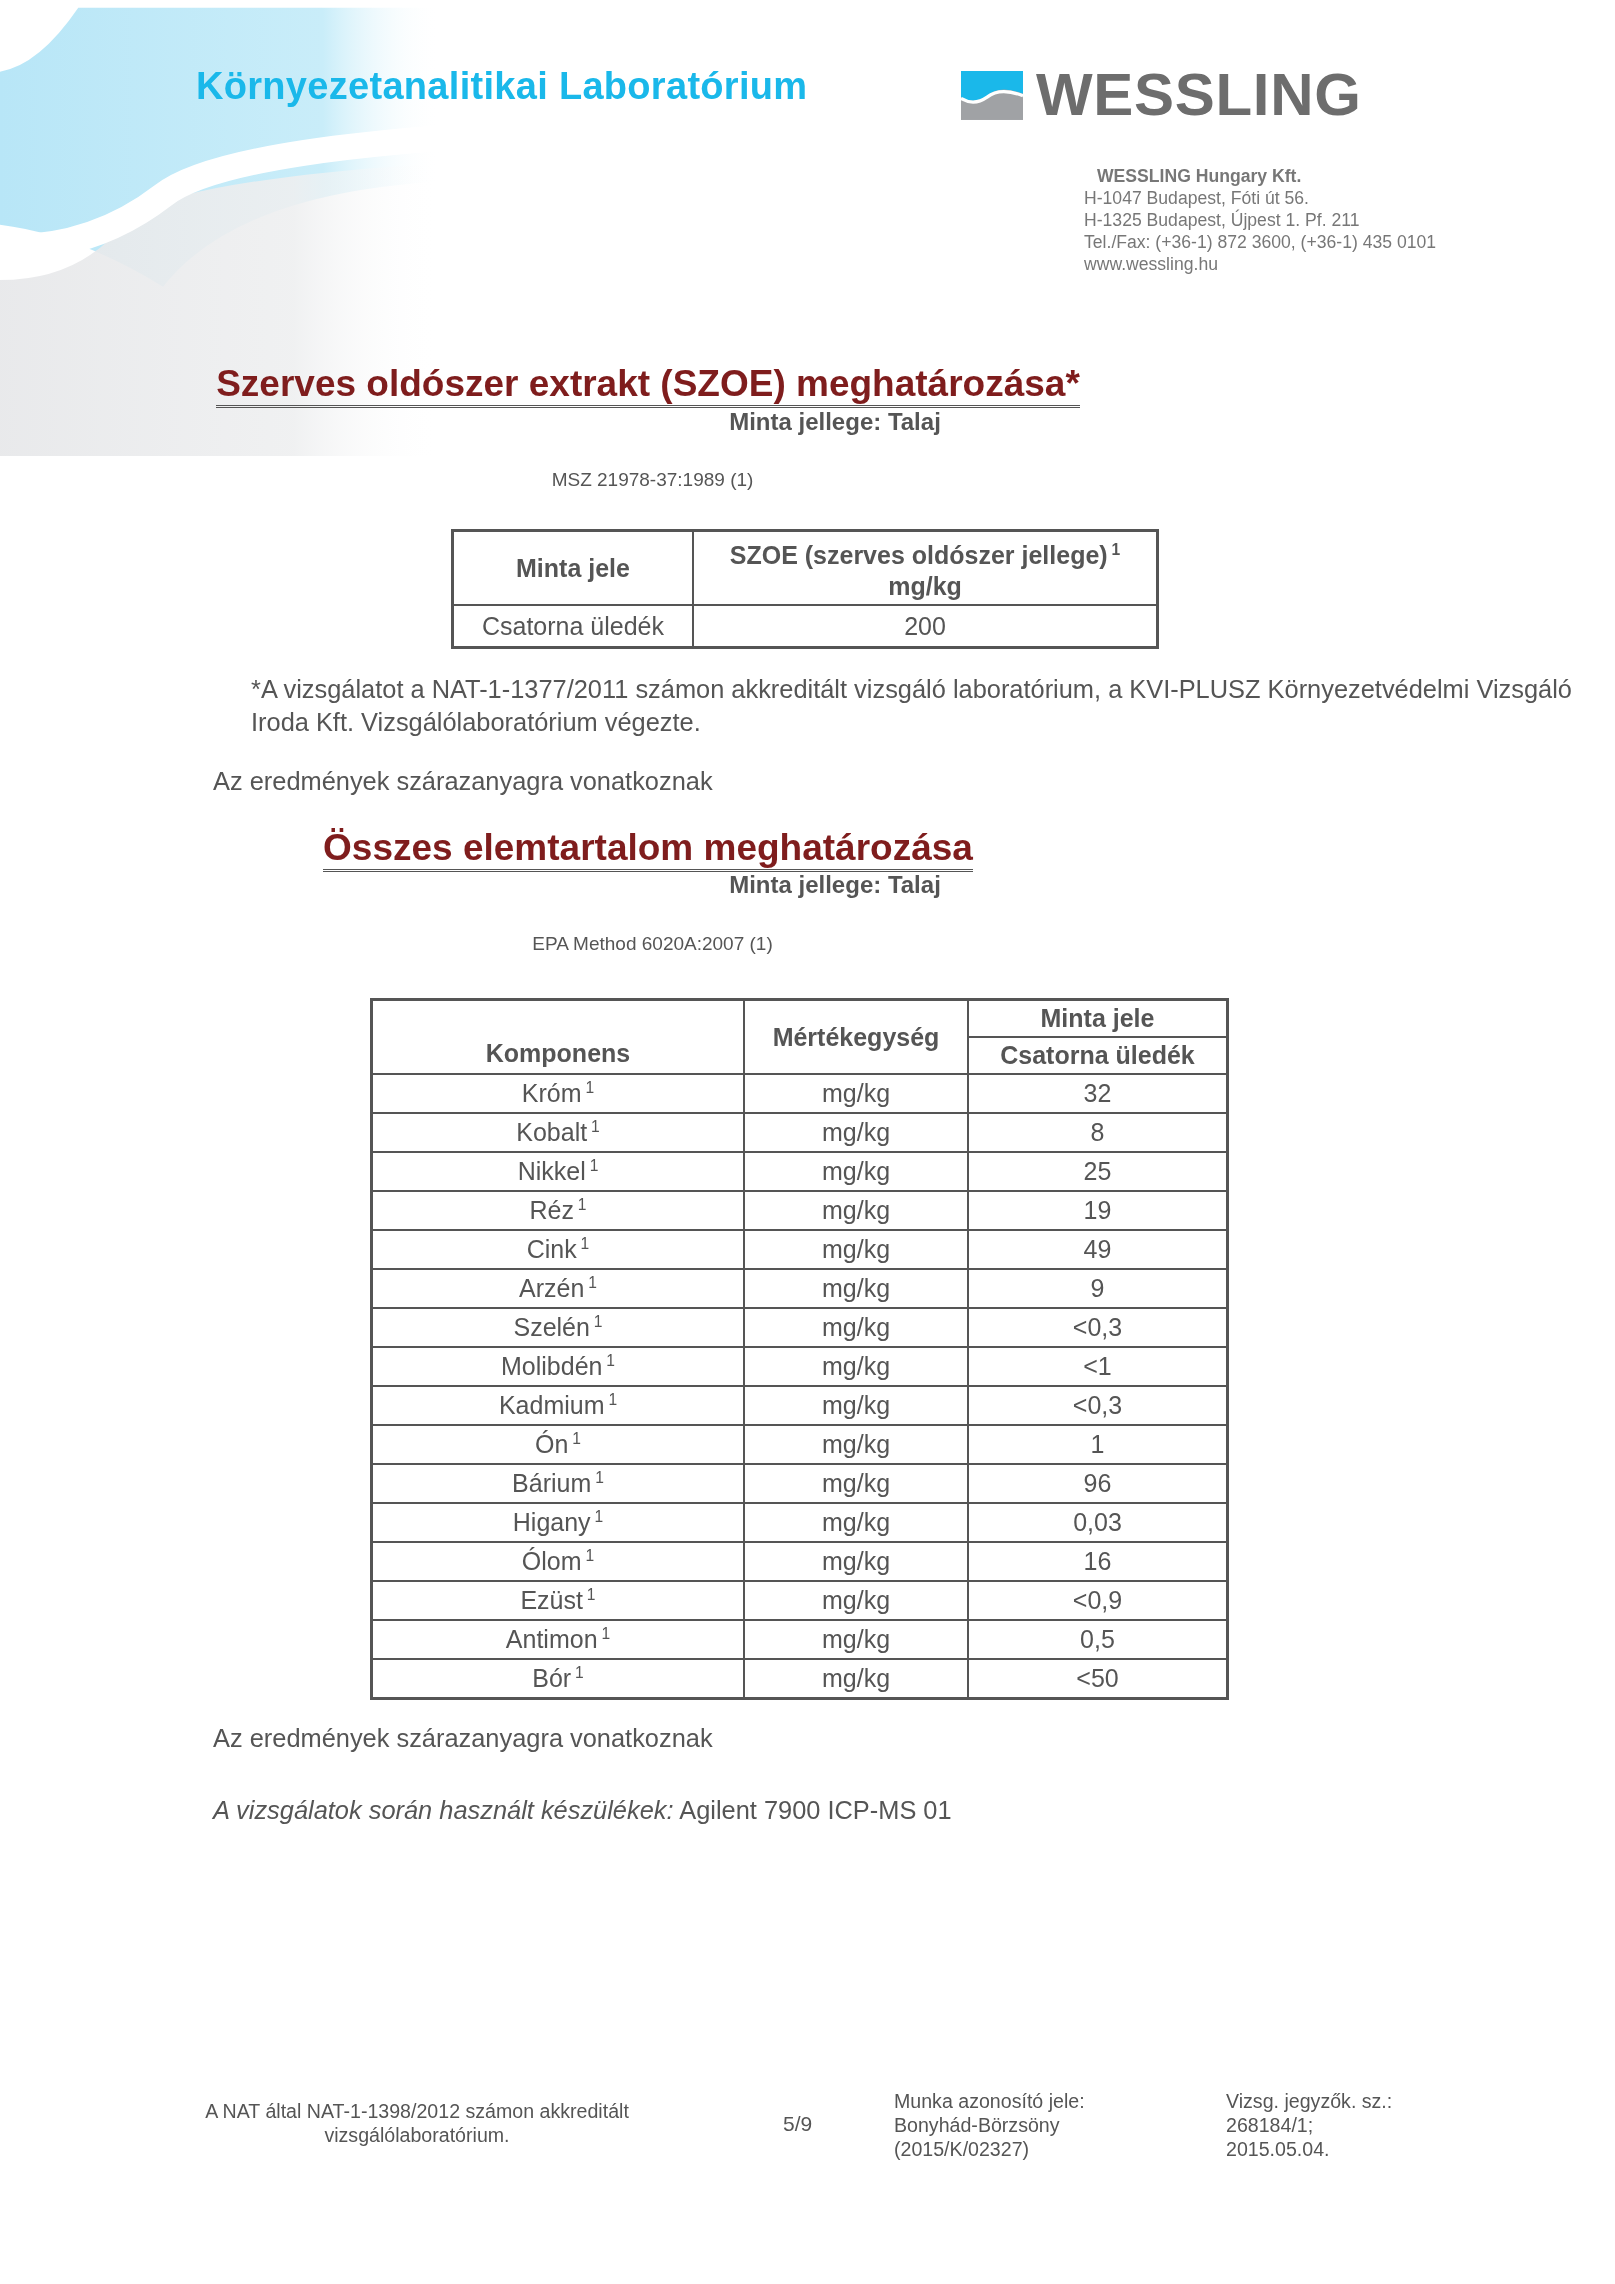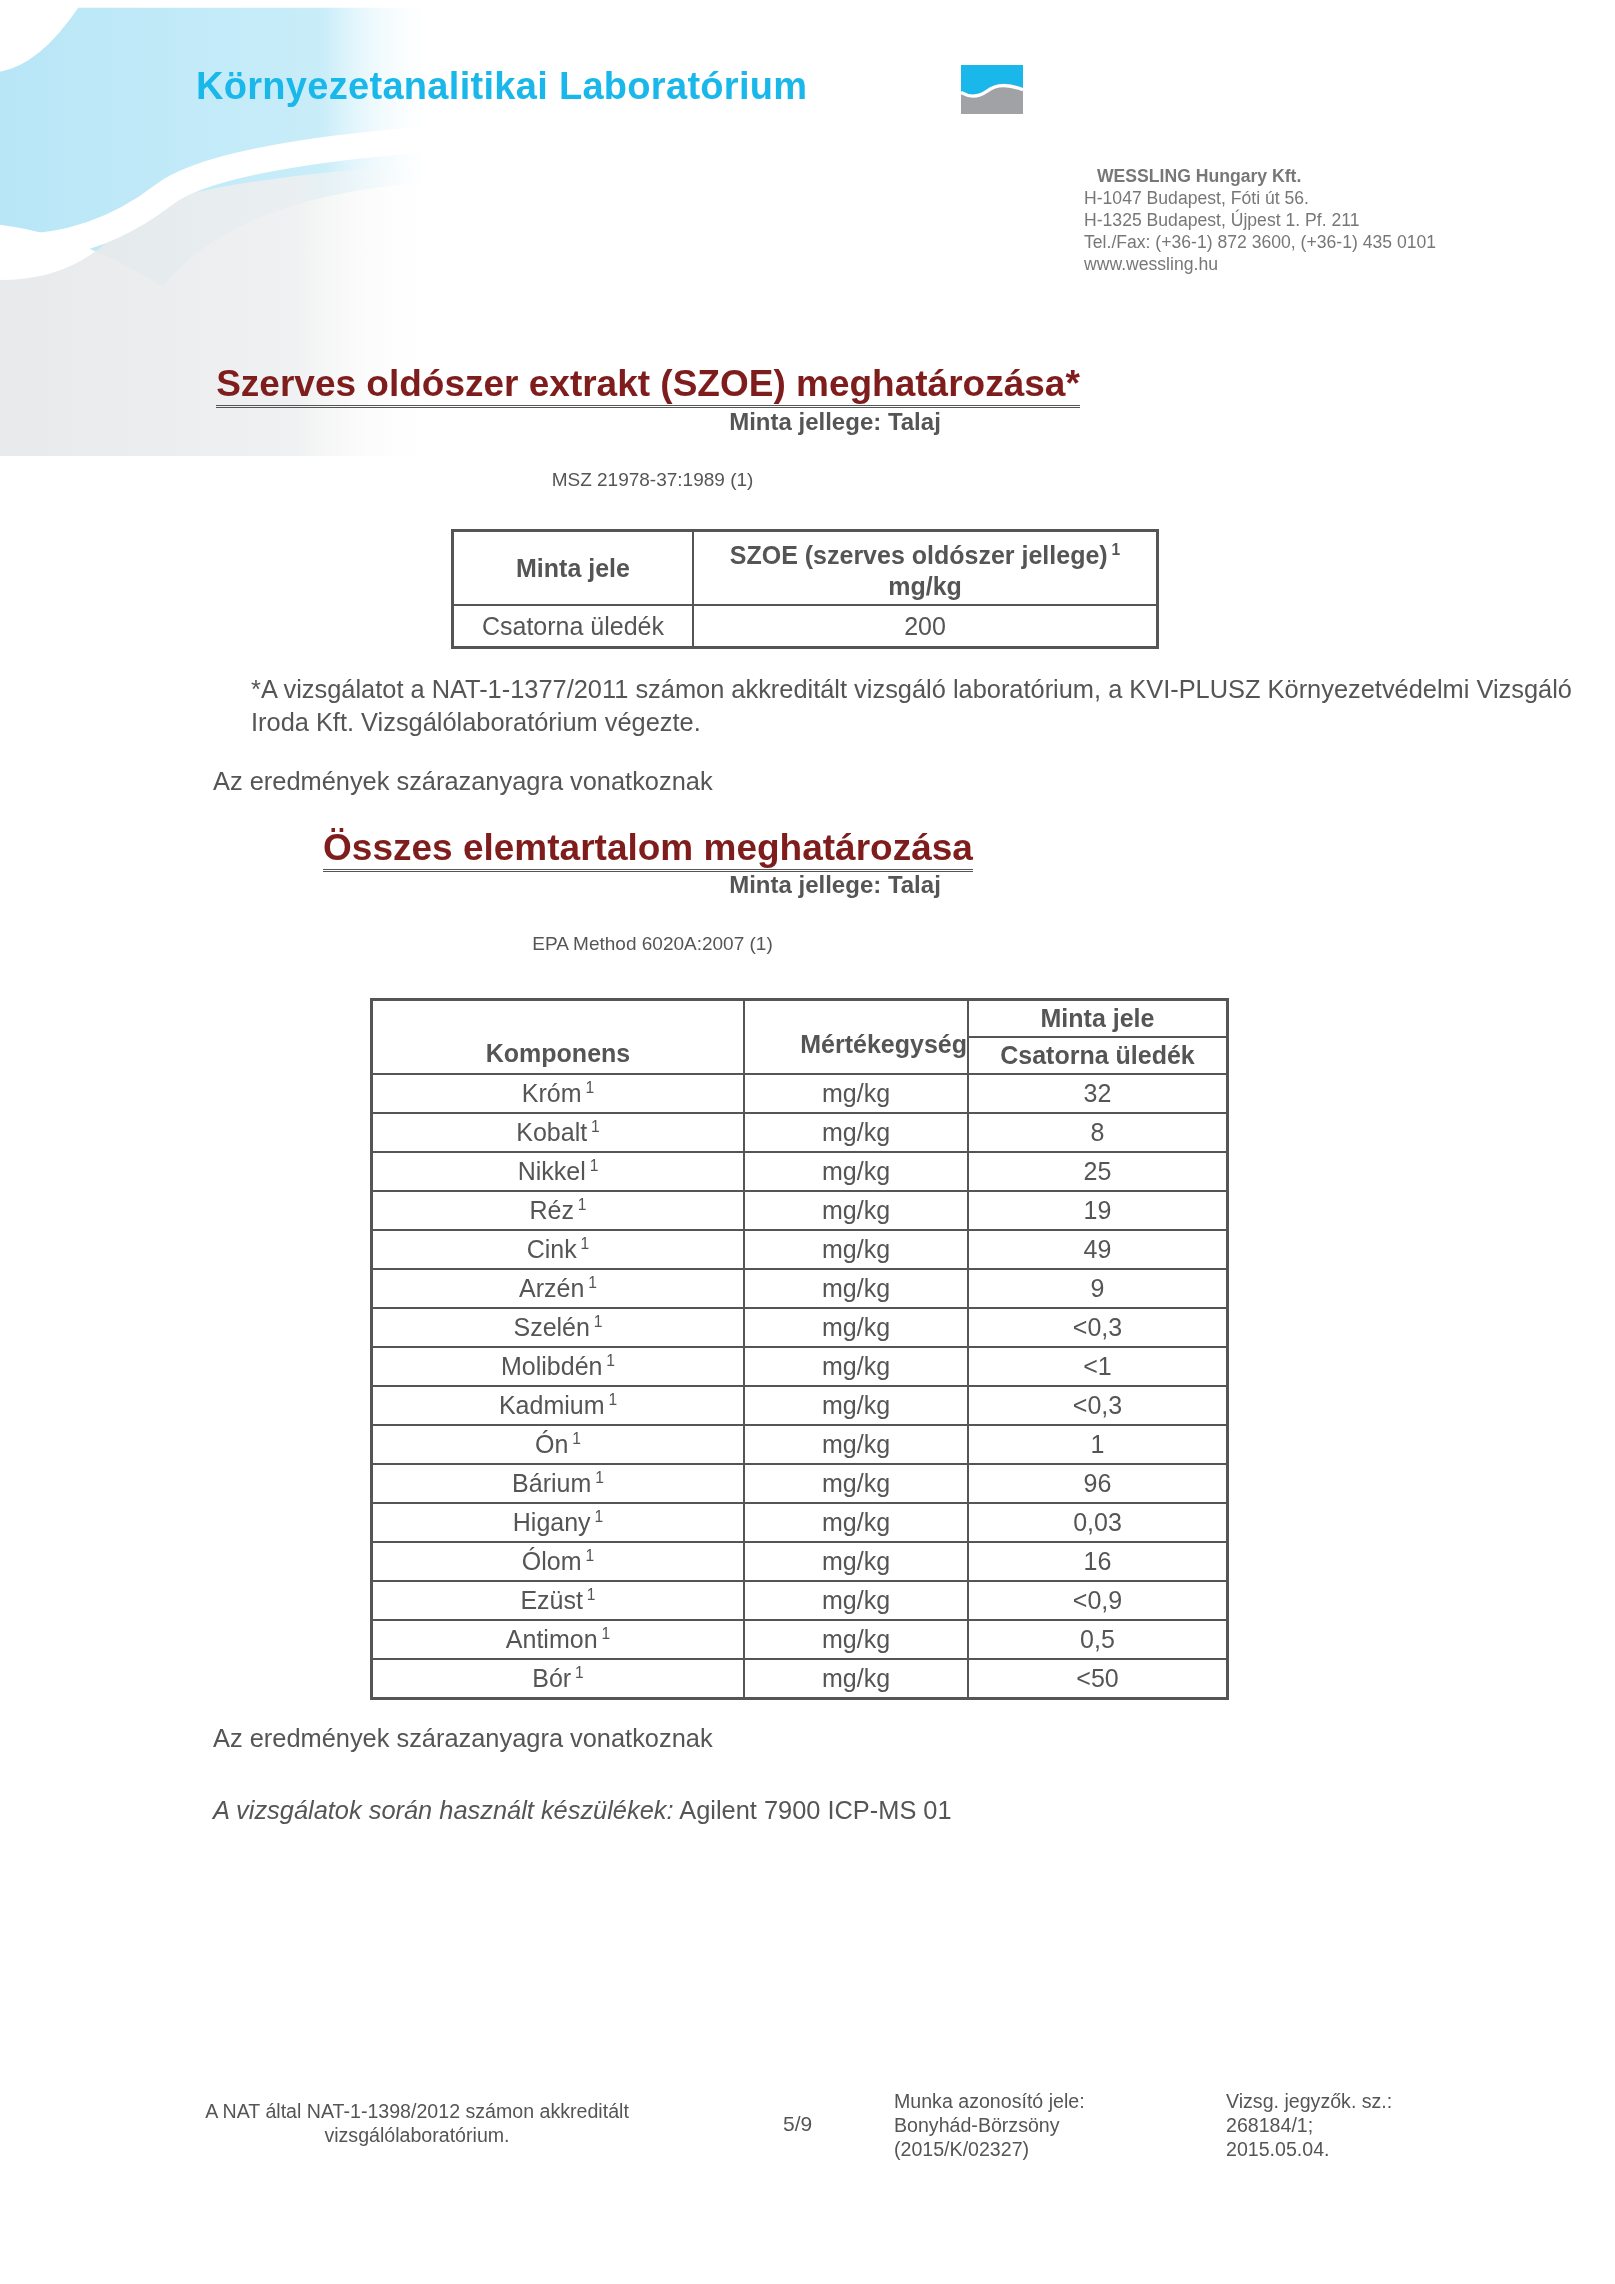--- a/index.html
+++ b/index.html
@@ -67,20 +67,21 @@
 </svg>
 
 <div class="lab-title">Környezetanalitikai Laboratórium</div>
 
 <div class="logo">
   <svg class="logo-mark" viewBox="0 0 95 75">
     <rect x="0" y="0" width="95" height="75" fill="#a0a2a5"></rect>
     <path d="M0 0 H95 V35 Q60 20 40 38 Q20 52 0 40 Z" fill="#1ab8ea"></path>
     <path d="M0 42 Q20 54 40 40 Q60 24 95 38" stroke="#ffffff" stroke-width="5" fill="none"></path>
   </svg>
+  <div class="logo-text">WESSLING</div>
 </div>
 
 <div class="company">
   <div class="cname">WESSLING Hungary Kft.</div>
   <div>H-1047 Budapest, Fóti út 56.</div>
   <div>H-1325 Budapest, Újpest 1. Pf. 211</div>
   <div>Tel./Fax: (+36-1) 872 3600, (+36-1) 435 0101</div>
   <div>www.wessling.hu</div>
 </div>
 
@@ -112,21 +113,21 @@
 <div class="section-title" style="top:827px;">
   <span>Összes elemtartalom meghatározása</span>
 </div>
 <div class="subtitle" style="top:871px;">Minta jellege: Talaj</div>
 <div class="method" style="top:933px;">EPA Method 6020A:2007 (1)</div>
 
 <table id="elem-table">
   <tbody>
       <tr>
     <th rowspan="2" style="width:370px; vertical-align:bottom; padding-bottom:5px;">Komponens</th>
-    <th rowspan="2" style="width:222px; vertical-align:bottom; padding-bottom:14px;text-align:right;">Mértékegység</th>
+    <th rowspan="2" style="width:222px; vertical-align:bottom; padding-bottom:21px;">Mértékegység</th>
     <th>Minta jele</th>
   </tr>
   <tr>
     <th>Csatorna üledék</th>
   </tr>
   </tbody>
     <tbody id="elem-body">
   <tr>
     <td><span>Króm</span><sup>1</sup></td>
     <td>mg/kg</td>

